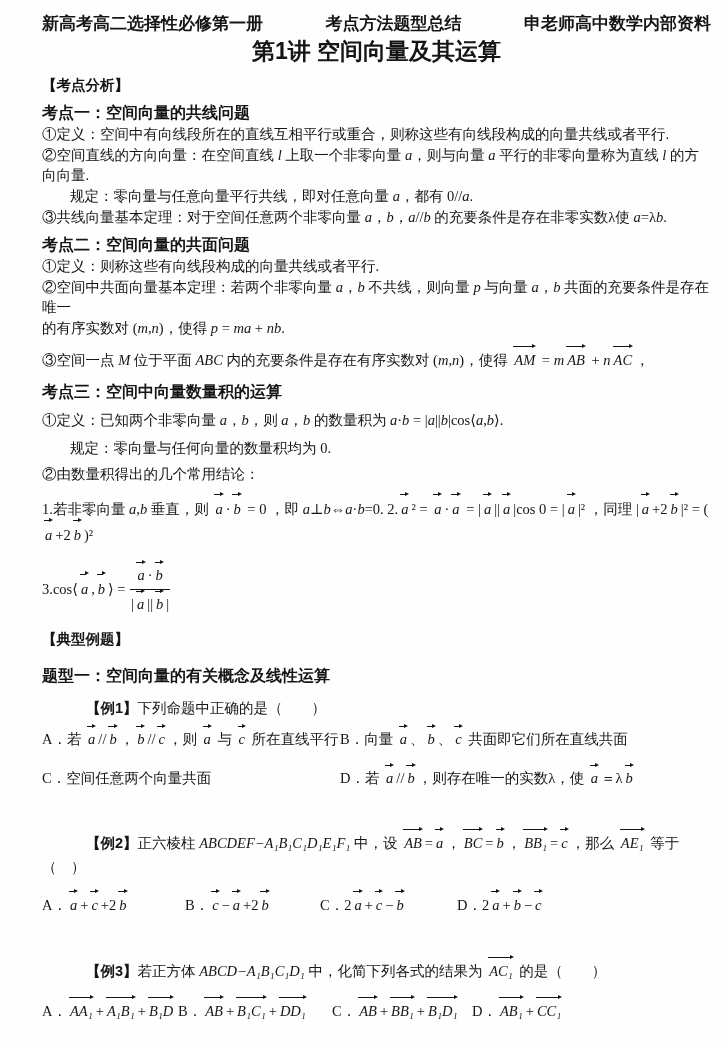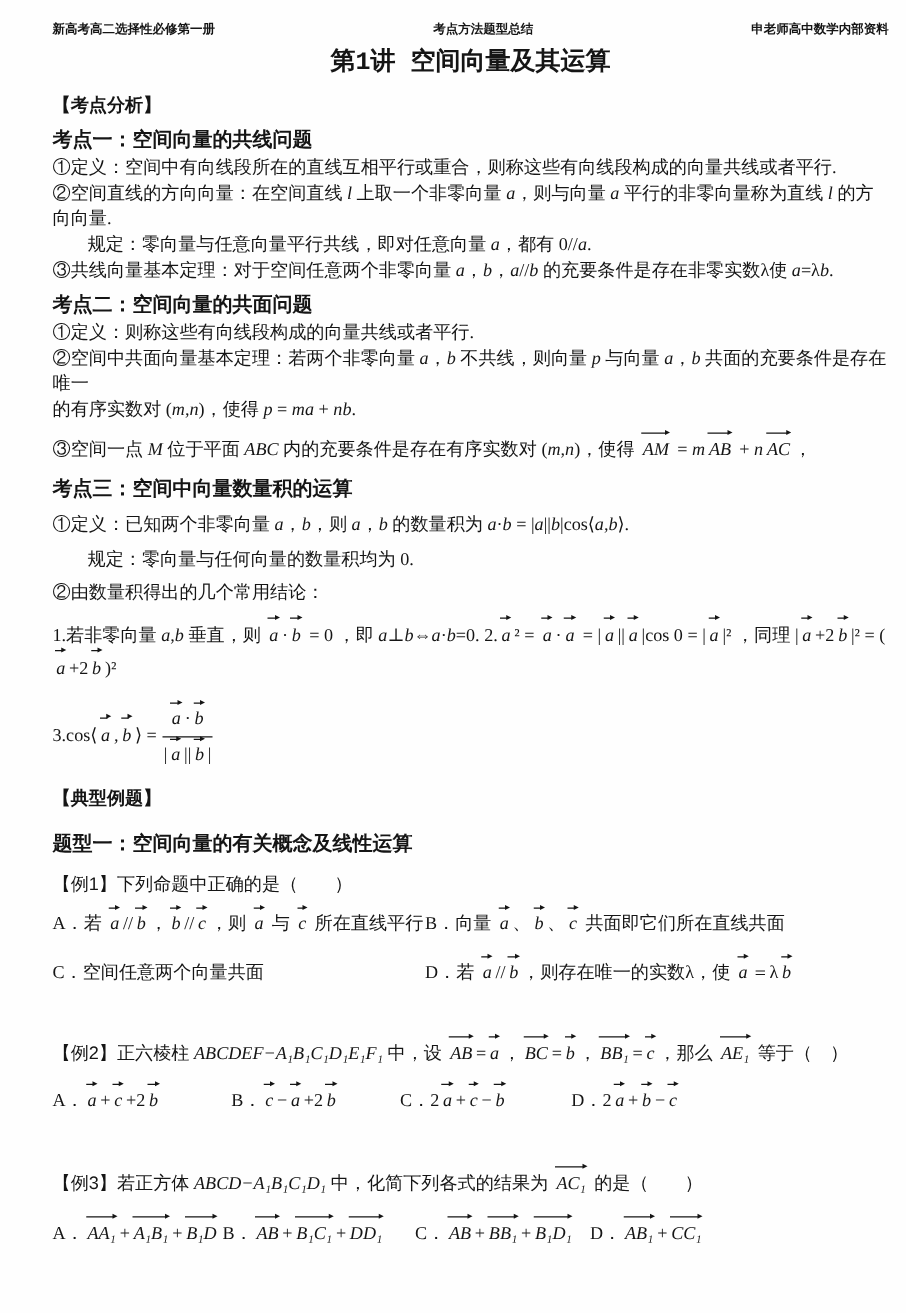--- a/index.html
+++ b/index.html
@@ -5,23 +5,23 @@
   * { margin:0; padding:0; box-sizing:border-box; }
   html,body { background:#ffffff; }
   .page {
     width:725px; height:1050px; background:#fefefe; color:#151515;
     font-family:"Liberation Serif","DejaVu Serif",serif;
     font-size:14.5px; position:relative; overflow:hidden;
     padding:15px 14px 0 42px;
   }
   .hdr { display:flex; justify-content:space-between; align-items:flex-start;
     font-family:"Liberation Sans","DejaVu Sans",sans-serif;
-    font-weight:700; font-size:10px; line-height:18px; }
-  .title { text-align:center; font-family:Liberation Mono, monospace;
-    font-weight:700; font-size:20px; line-height:24px; margin-top:6px; }
+    font-weight:700; font-size:17px; line-height:18px; }
+  .title { text-align:center; font-family:Liberation Sans, sans-serif;
+    font-weight:700; font-size:23px; line-height:24px; margin-top:6px; }
   .h2 { font-family:"Liberation Sans","DejaVu Sans",sans-serif; font-weight:700;
     font-size:14.5px; line-height:20px; margin-top:12px; }
   .h3 { font-family:"Liberation Sans","DejaVu Sans",sans-serif; font-weight:700;
     font-size:16px; line-height:20px; margin-top:8px; }
   p.line { line-height:20px; margin-top:1px; }
   p.indent { padding-left:28px; }
   p.mathy { line-height:24px; }
   .m6 { margin-top:6px !important; }
   .m10 { margin-top:10px !important; }
   .m14 { margin-top:14px !important; }
@@ -34,21 +34,21 @@
   .vec::after { content:""; position:absolute; right:-2px; top:-4.5px;
     border:2.5px solid transparent; border-left:4px solid #151515; }
   .concl1 { line-height:26px; margin-top:12px; }
   .fracline { display:flex; align-items:center; margin-top:14px; line-height:26px; }
   .frac { display:inline-flex; flex-direction:column; text-align:center;
     margin-left:5px; vertical-align:middle; }
   .frac .num { border-bottom:1.3px solid #151515; padding:2px 4px 3px; line-height:22px; }
   .frac .den { padding-top:3px; line-height:22px; }
   .stem { line-height:21px; margin-top:12px; }
   .stem.tall { line-height:24px; }
-  .exlabel { font-family:"Liberation Sans","DejaVu Sans",sans-serif; font-weight:400; }
+  .exlabel { font-family:"Liberation Sans","DejaVu Sans",sans-serif; font-weight:700;margin-left:44px; }
   .optrow2 { display:flex; line-height:22px; margin-top:9px; }
   .optrow2 > span:first-child { width:298px; flex:none; }
   .optrow4 { display:flex; line-height:24px; margin-top:14px; }
   .ex2row > span:nth-child(1){ width:143px; flex:none; }
   .ex2row > span:nth-child(2){ width:135px; flex:none; }
   .ex2row > span:nth-child(3){ width:137px; flex:none; }
   .ex3row > span:nth-child(1){ width:136px; flex:none; }
   .ex3row > span:nth-child(2){ width:154px; flex:none; }
   .ex3row > span:nth-child(3){ width:140px; flex:none; }
 </style>

